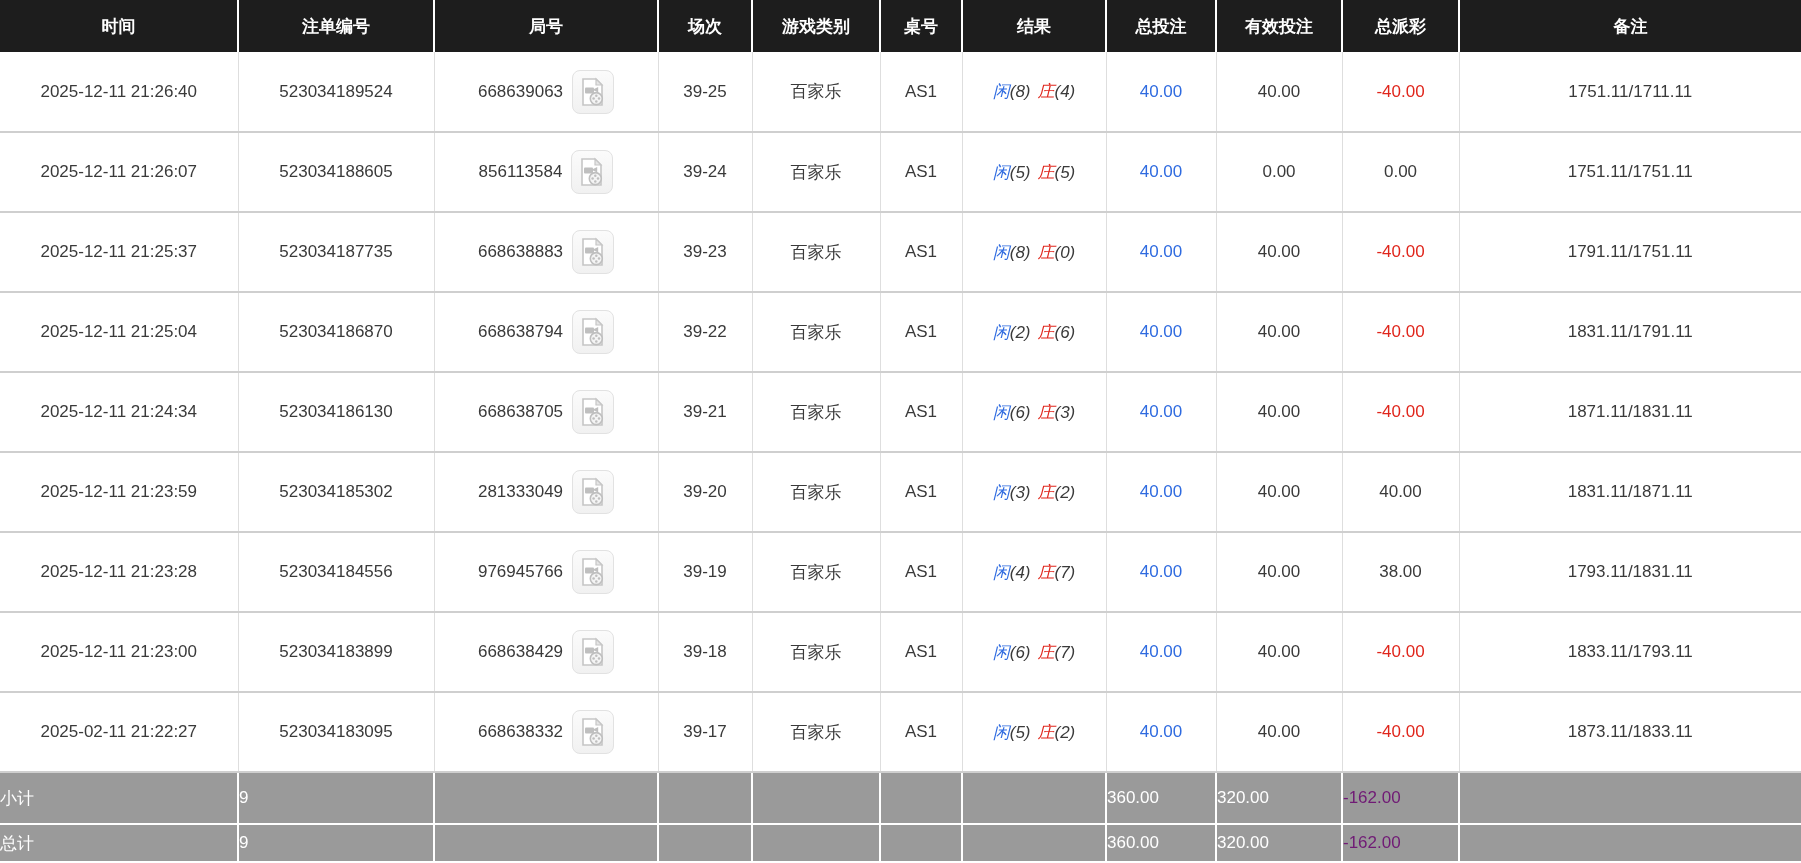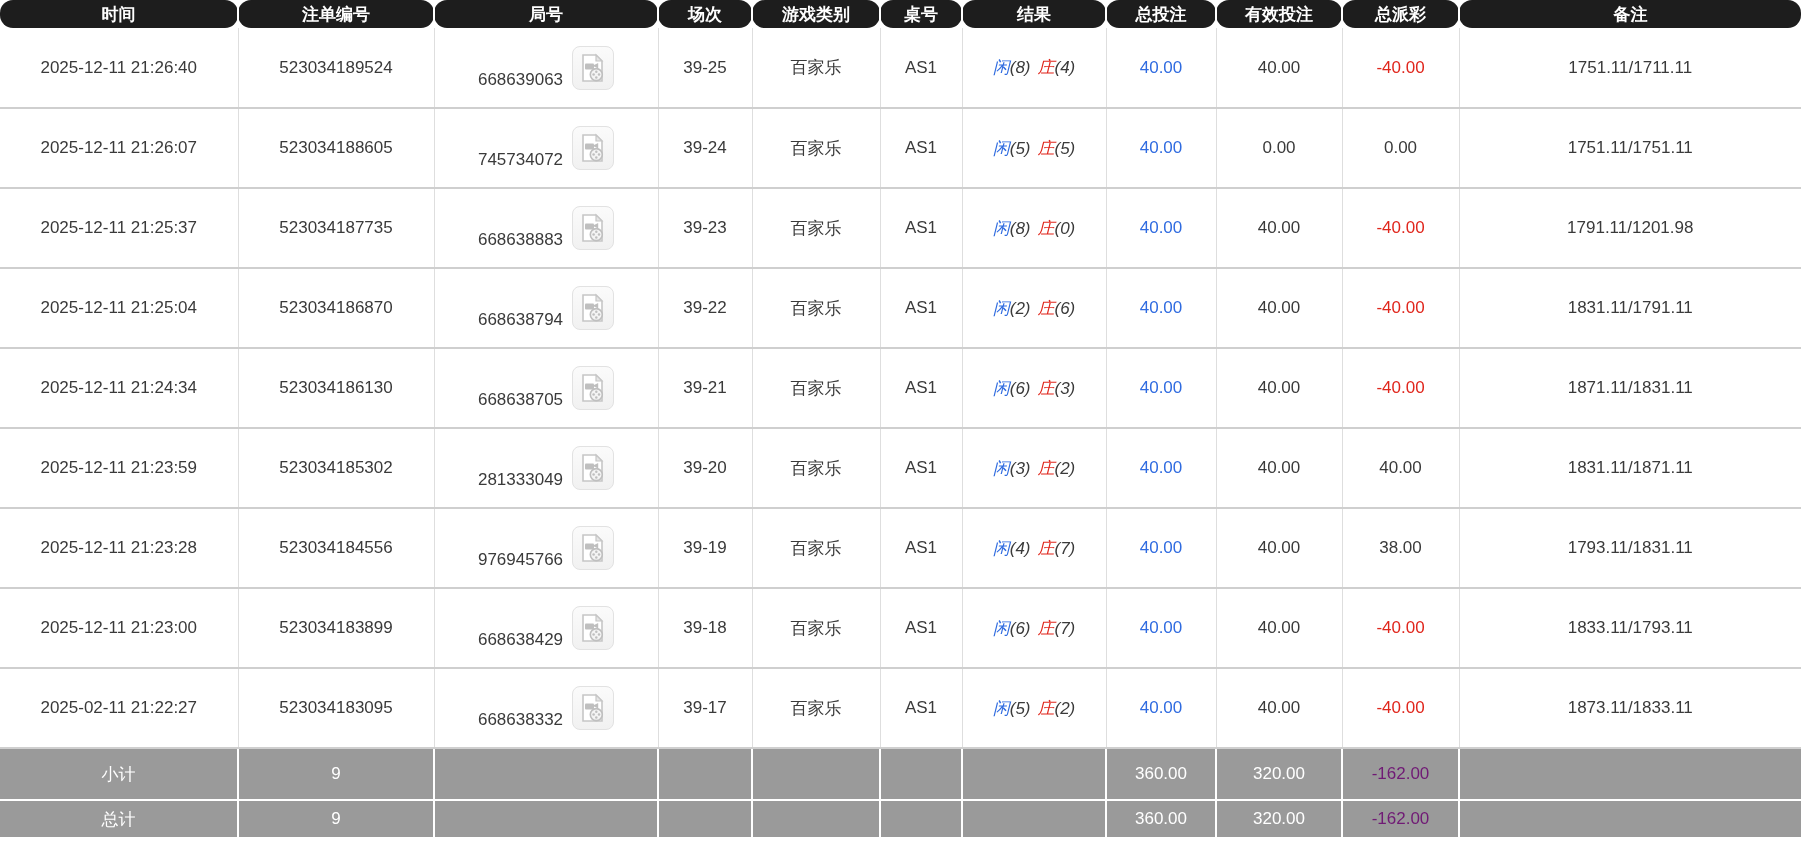--- a/index.html
+++ b/index.html
@@ -18,50 +18,49 @@
   body{
     width:1801px;height:863px;overflow:hidden;
     font-family:"Liberation Sans","DejaVu Sans",sans-serif;
     color:var(--row-text);
   }
   table{border-collapse:collapse;table-layout:fixed;width:1801px;}
   thead th{
     background:var(--header-bg);
     color:var(--header-text);
     font-size:17px;font-weight:bold;
-    height:28px;vertical-align:middle;
+    height:52px;vertical-align:middle;
     border-right:2px solid #ffffff;
-    border-radius:13px;
   }
   thead th:last-child{border-right:none;font-family:Liberation Mono, monospace;}
   tbody td{
     height:80px;text-align:center;vertical-align:middle;
     font-size:17px;color:var(--row-text);
     border-right:1px solid #dedede;
     border-bottom:2px solid #cfcfcf;
     background:#ffffff;
     white-space:nowrap;
   }
   tbody td:last-child{border-right:none;}
   .amount-blue{color:var(--amount-blue);cursor:pointer;}
   .payout.neg{color:var(--negative-red);margin-left:8px;}
   .player{color:var(--player-blue);}
   .banker{color:var(--banker-red);}
   .result-group{white-space:nowrap;font-style:italic;}
   .result-gap{display:inline-block;width:7px;}
-  .round-cell-inner{display:inline-flex;align-items:flex-end;gap:9px;}
+  .round-cell-inner{display:inline-flex;align-items:center;gap:9px;}
   .video-btn{
     display:inline-flex;align-items:center;justify-content:center;
     width:42px;height:44px;
     background:linear-gradient(#fbfbfb,#f1f1f1);
     border:1px solid #e2e2e2;border-radius:8px;
     cursor:pointer;
   }
   tfoot td{
-    height:52px;text-align:center;vertical-align:middle;
+    height:52px;text-align:left;vertical-align:middle;
     font-size:17px;color:var(--summary-text);
     background:var(--summary-bg);
     border:2px solid #ffffff;
     white-space:nowrap;
   }
   tfoot td:first-child{border-left:none;}
   tfoot td:last-child{border-right:none;}
   tfoot tr:last-child td{border-bottom:none;height:37px;}
   tfoot .payout.neg{color:#701a75;}
 </style>
@@ -131,21 +130,21 @@
     <td>40.00</td>
     <td class="payout neg">-40.00</td>
     <td>1751.11/1711.11</td>
   </tr>
 
   <tr>
     <td>2025-12-11 21:26:07</td>
     <td>523034188605</td>
     <td>
       <span class="round-cell-inner">
-        <span>745734072</span>
+        <span>856113584</span>
         <span class="video-btn">
           <svg width="26" height="30" viewBox="0 0 26 30" aria-hidden="true">
             <path d="M3 2 h13 l6 6 v20 h-19 z" fill="#ffffff" stroke="#c6c6c6" stroke-width="1.6"></path>
             <path d="M16 2 l6 6 h-6 z" fill="#e6e6e6" stroke="#c6c6c6" stroke-width="1.2"></path>
             <rect x="5" y="10.5" width="9" height="6" rx="1" fill="#bfbfbf"></rect>
             <path d="M14 12 l4.2 -2 v5.4 l-4.2 -2 z" fill="#bfbfbf"></path>
             <circle cx="16.3" cy="21.6" r="6" fill="#f4f4f4" stroke="#bfbfbf" stroke-width="1.6"></circle>
             <circle cx="16.3" cy="18.8" r="1.25" fill="#bfbfbf"></circle>
             <circle cx="13.6" cy="21.6" r="1.25" fill="#bfbfbf"></circle>
             <circle cx="19" cy="21.6" r="1.25" fill="#bfbfbf"></circle>
@@ -193,21 +192,21 @@
     <td>百家乐</td>
     <td>AS1</td>
     <td>
       <span class="result-group">
         <span class="player">闲</span><span>(8)</span><span class="result-gap"></span><span class="banker">庄</span><span>(0)</span>
       </span>
     </td>
     <td class="amount-blue">40.00</td>
     <td>40.00</td>
     <td class="payout neg">-40.00</td>
-    <td>1791.11/1201.98</td>
+    <td>1791.11/1751.11</td>
   </tr>
 
   <tr>
     <td>2025-12-11 21:25:04</td>
     <td>523034186870</td>
     <td>
       <span class="round-cell-inner">
         <span>668638794</span>
         <span class="video-btn">
           <svg width="26" height="30" viewBox="0 0 26 30" aria-hidden="true">

